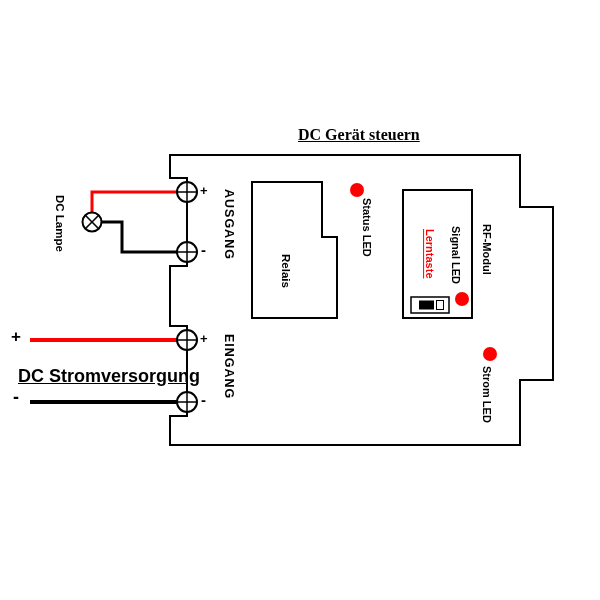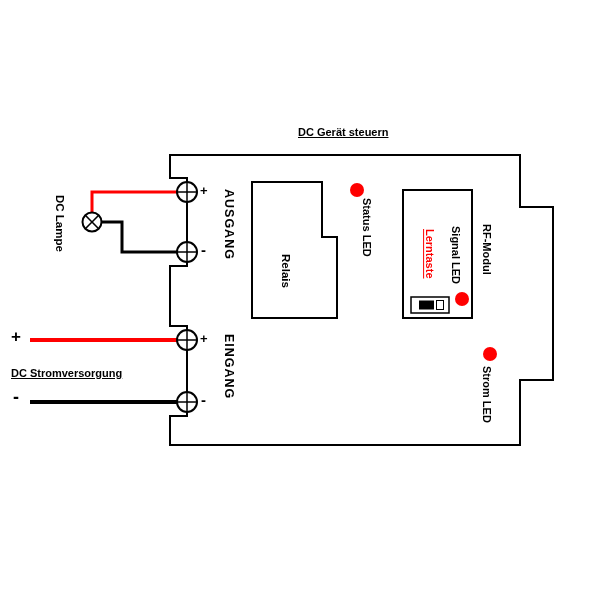--- a/index.html
+++ b/index.html
@@ -16,21 +16,21 @@
     font-weight:bold;
     color:#000;
     white-space:nowrap;
     line-height:1.1;
   }
   .v{
     writing-mode:vertical-rl;
     text-orientation:mixed;
   }
   .underline{text-decoration:underline;}
-  .title{font-size:11px;}
+  .title{font-size:16px;font-family:Liberation Serif, serif;}
   .red{color:#ff0000;}
   .big{font-size:18px;}
 </style>
 </head>
 <body>
 
 <div class="canvas">
 
   <svg width="600" height="600" viewBox="0 0 600 600">
 
@@ -97,21 +97,21 @@
 
   <div class="lbl v red underline" style="left:424px;top:229px;font-size:11px;">Lerntaste</div>
 
   <div class="lbl v" style="left:450px;top:226px;font-size:11px;">Signal LED</div>
 
   <div class="lbl v" style="left:481px;top:224px;font-size:11px;">RF-Modul</div>
 
   <div class="lbl v" style="left:481px;top:366px;font-size:11px;">Strom LED</div>
 
   <div class="lbl" style="left:11px;top:328px;font-size:17px;">+</div>
-  <div class="lbl underline" style="left:11px;top:367px;font-size:11px;">DC Stromversorgung</div>
+  <div class="lbl underline" style="left:18px;top:367px;font-size:18px;">DC Stromversorgung</div>
   <div class="lbl big" style="left:13px;top:388px;">-</div>
 
   <div class="lbl" style="left:200px;top:184px;font-size:13px;">+</div>
   <div class="lbl" style="left:201px;top:242px;font-size:15px;">-</div>
   <div class="lbl" style="left:200px;top:332px;font-size:13px;">+</div>
   <div class="lbl" style="left:201px;top:392px;font-size:15px;">-</div>
 
 </div>
 
 </body></html>

